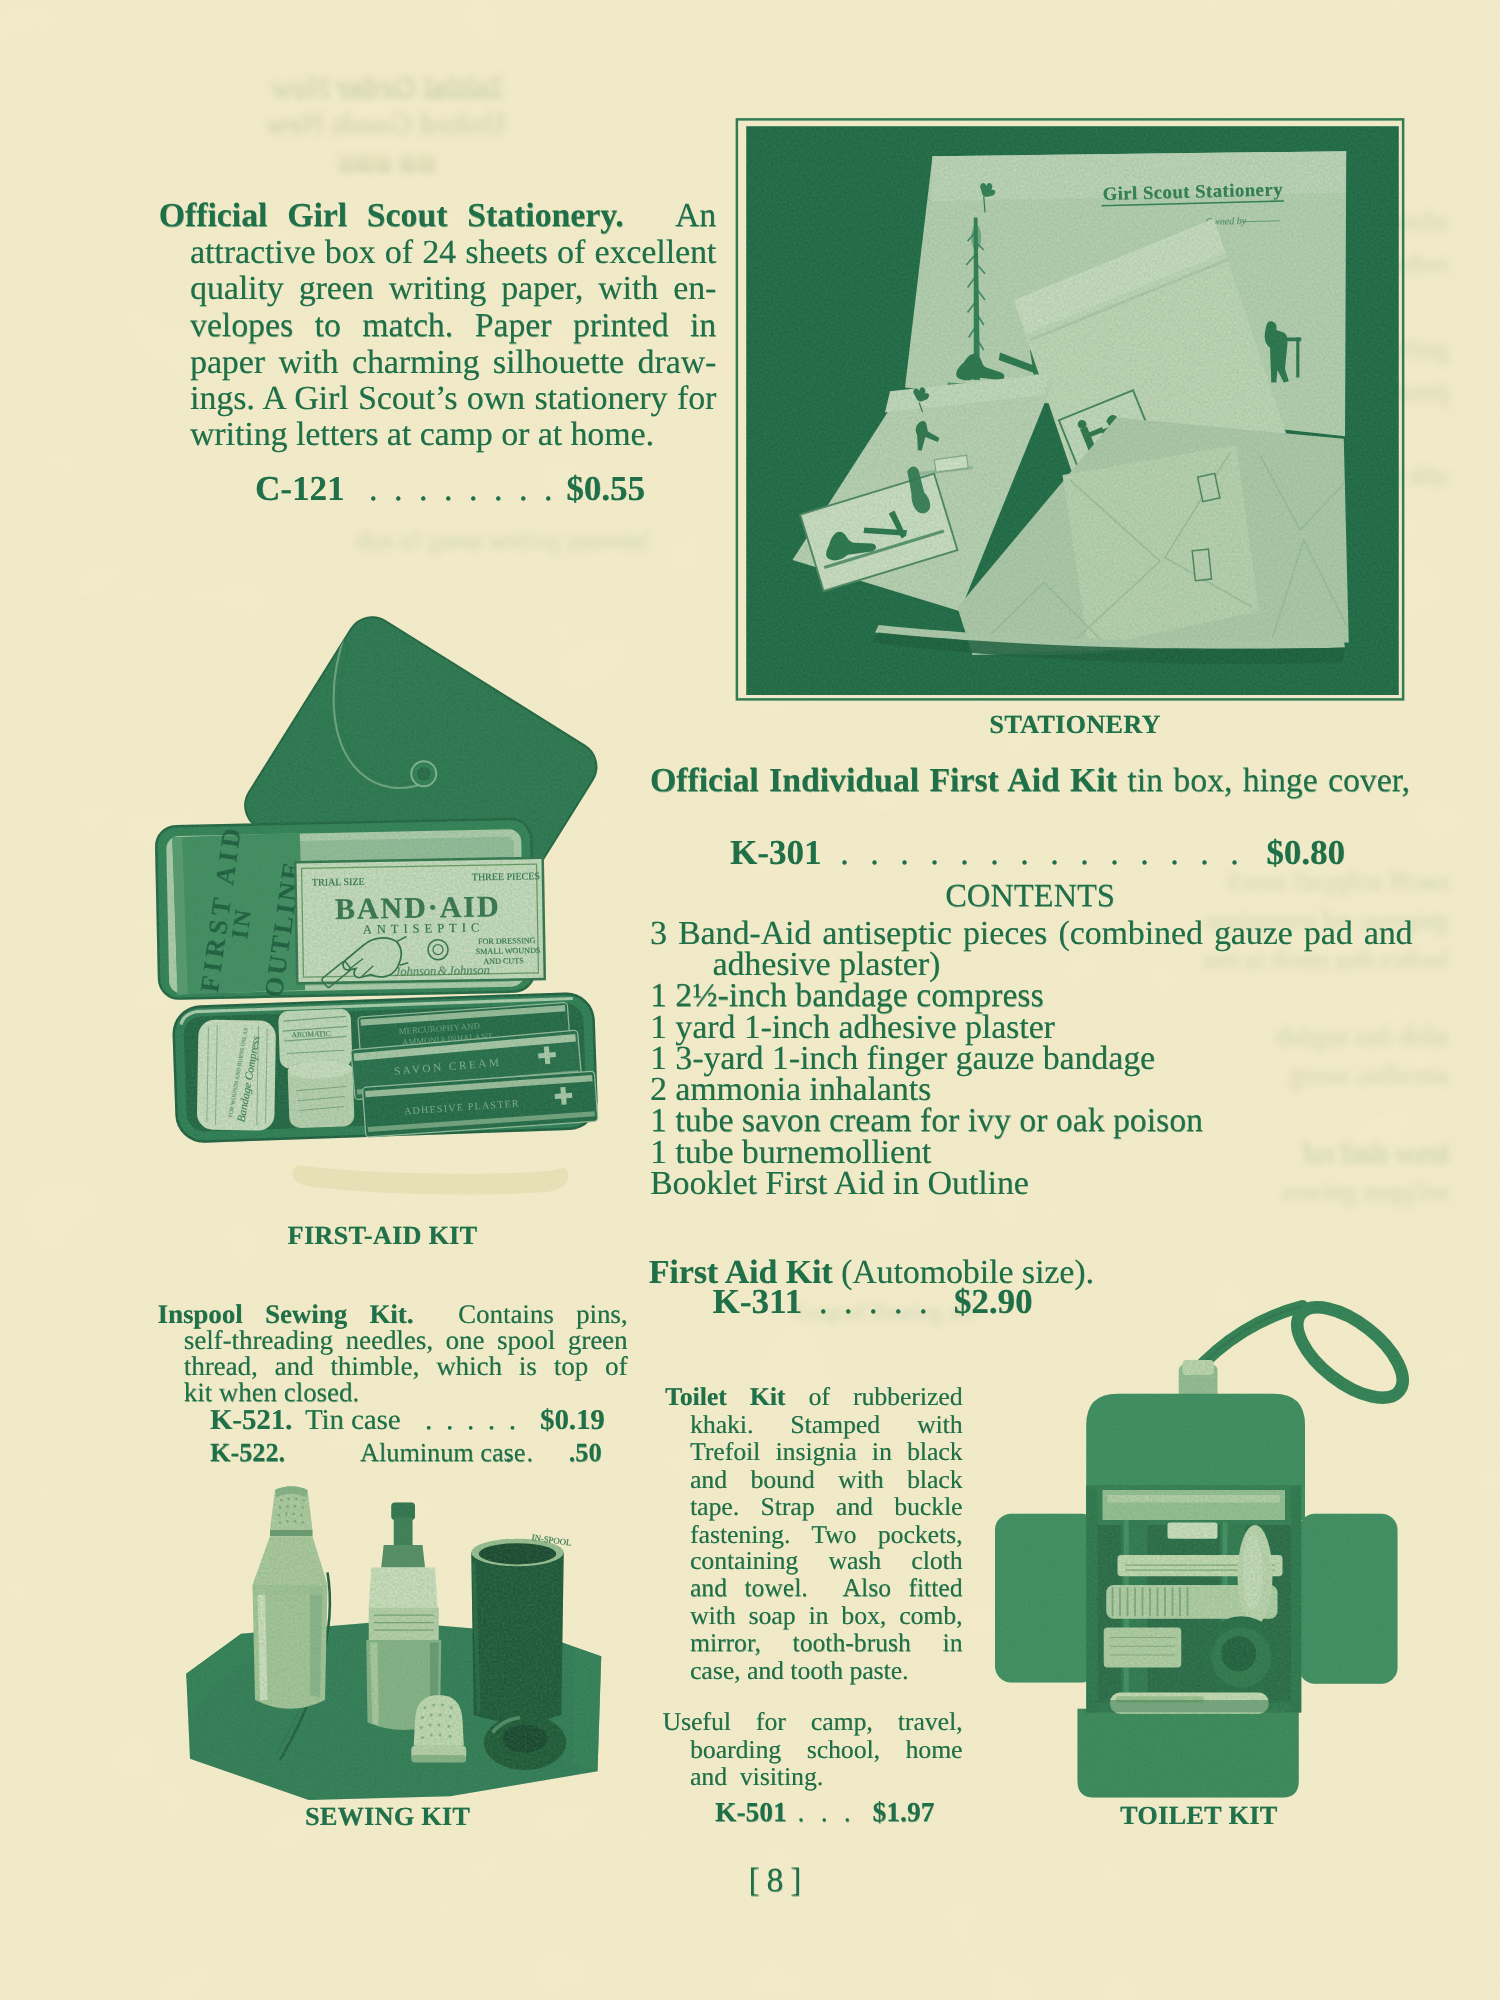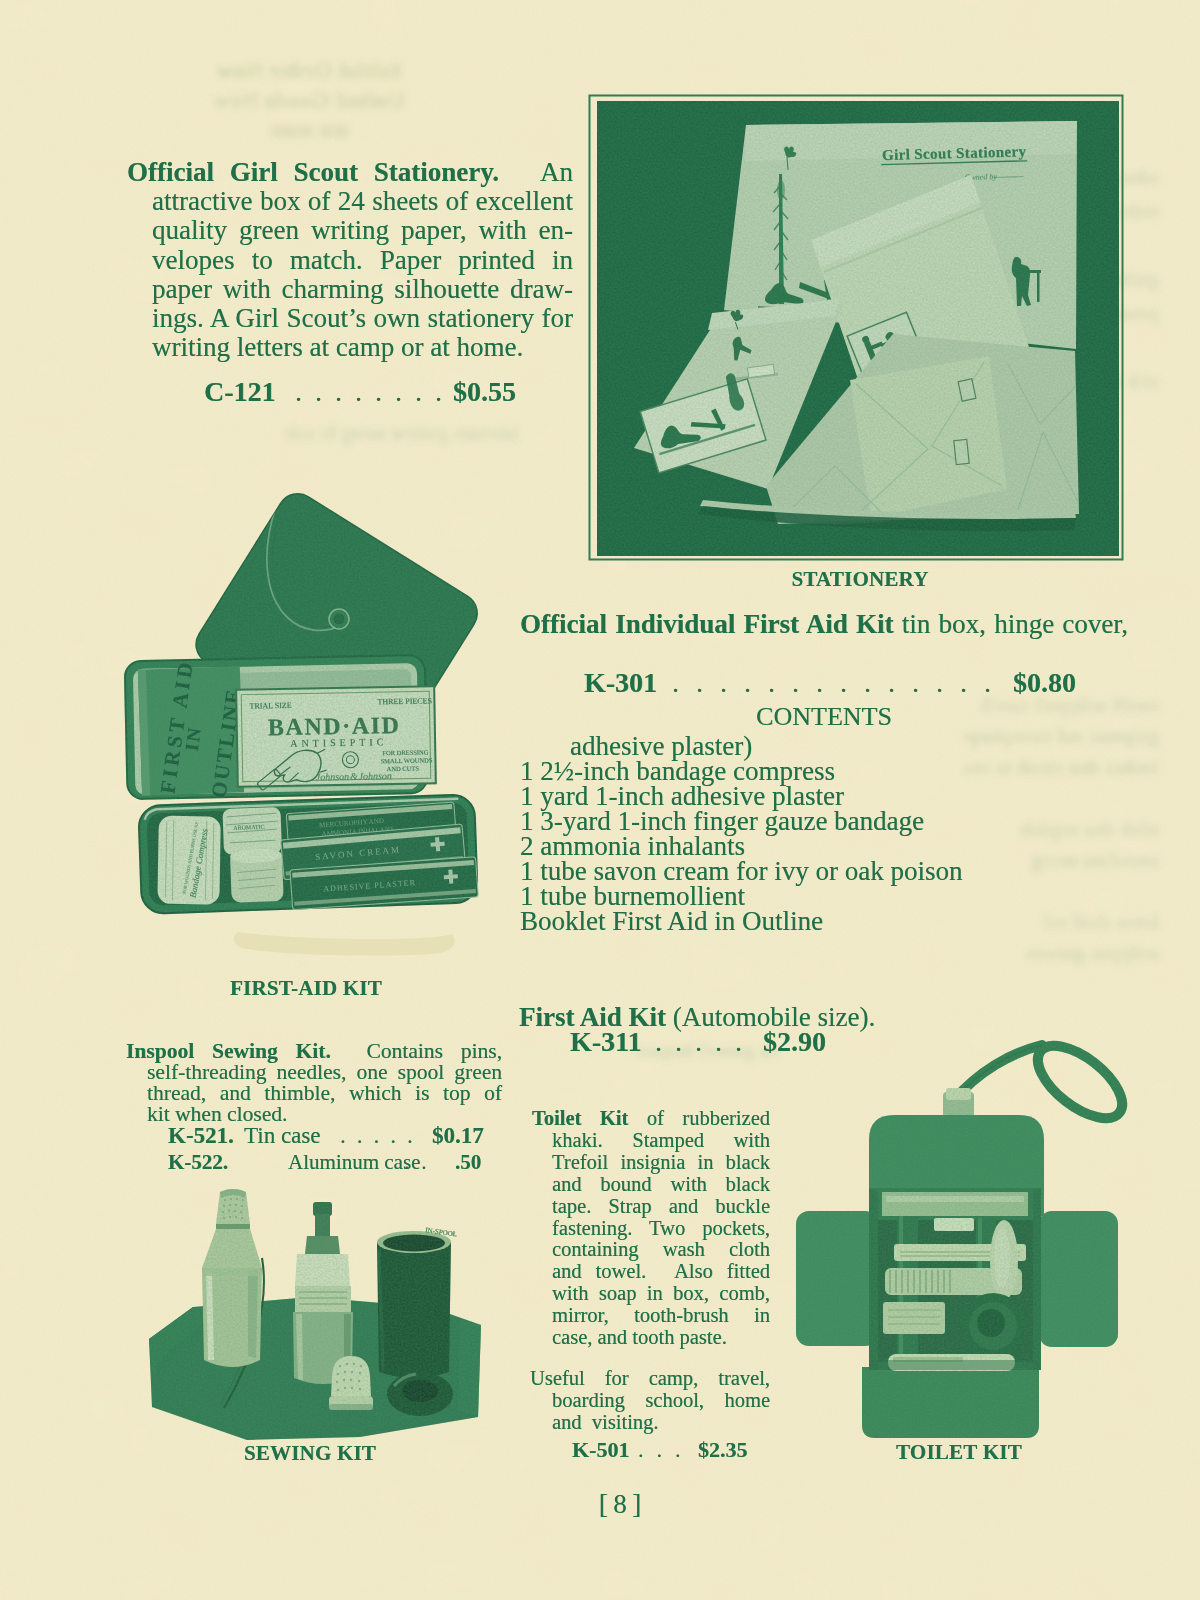--- a/index.html
+++ b/index.html
@@ -305,20 +305,21 @@
 <div class="abs" style="left:520px;top:611px;width:608px;font-size:27px;line-height:27px;">
   <div class="jl"><b>Official Individual First Aid Kit</b> tin box, hinge cover,</div>
 </div>
 <div class="abs" style="left:0;top:667px;width:1200px;height:34px;font-size:28px;">
   <span class="abs" style="left:584px;font-weight:bold">K-301</span>
   <span class="dots" style="left:672px;width:330px;letter-spacing:17px">..............</span>
   <span class="abs" style="left:1013px;font-weight:bold">$0.80</span>
 </div>
 <div class="abs" style="left:520px;top:702px;width:608px;text-align:center;font-size:26px;">CONTENTS</div>
 <div class="abs" style="left:520px;top:734px;width:610px;font-size:27px;line-height:25px;">
+  <div class="jl">3 Band-Aid antiseptic pieces (combined gauze pad and</div>
   <div style="padding-left:50px">adhesive plaster)</div>
   <div>1 2½-inch bandage compress</div>
   <div>1 yard 1-inch adhesive plaster</div>
   <div>1 3-yard 1-inch finger gauze bandage</div>
   <div>2 ammonia inhalants</div>
   <div>1 tube savon cream for ivy or oak poison</div>
   <div>1 tube burnemollient</div>
   <div>Booklet First Aid in Outline</div>
 </div>
 <div class="abs" style="left:519px;top:1002px;font-size:27px;"><b>First Aid Kit</b> (Automobile size).</div>
@@ -331,21 +332,21 @@
 <div class="abs" style="left:126px;top:1041px;width:376px;font-size:21.5px;line-height:21px;">
   <div class="jl"><b>Inspool Sewing Kit.</b>&nbsp; Contains pins,</div>
   <div class="jl" style="padding-left:21px">self-threading needles, one spool green</div>
   <div class="jl" style="padding-left:21px">thread, and thimble, which is top of</div>
   <div style="padding-left:21px">kit when closed.</div>
 </div>
 <div class="abs" style="left:0;top:1123px;width:964px;height:30px;font-size:23px;">
   <span class="abs" style="left:168px;font-weight:bold">K-521.</span>
   <span class="abs" style="left:244px;">Tin case</span>
   <span class="dots" style="left:340px;width:82px;letter-spacing:11px">......</span>
-  <span class="abs" style="left:432px;font-weight:bold">$0.17</span>
+  <span class="abs" style="left:432px;font-weight:bold">$0.19</span>
 </div>
 <div class="abs" style="left:0;top:1150px;width:1200px;height:30px;font-size:21px;">
   <span class="abs" style="left:168px;font-weight:bold">K-522.</span>
   <span class="abs" style="left:244px;margin-left:44px;">Aluminum case</span>
   <span class="dots" style="left:404px;width:30px;letter-spacing:12px">..</span>
   <span class="abs" style="left:455px;font-weight:bold">.50</span>
 </div>
 
 <svg class="abs" style="left:140px;top:1180px;filter:blur(0.4px)" width="360" height="265" viewBox="0 0 360 265">
   <g filter="url(#grainon)">
@@ -457,21 +458,21 @@
   <div style="padding-left:20px">case, and tooth paste.</div>
 </div>
 <div class="abs" style="left:530px;top:1368px;width:240px;font-size:20.5px;line-height:21.9px;">
   <div class="jl">Useful for camp, travel,</div>
   <div class="jl" style="padding-left:22px">boarding school, home</div>
   <div style="padding-left:22px">and &nbsp;visiting.</div>
 </div>
 <div class="abs" style="left:0;top:1437px;width:1200px;height:30px;font-size:22px;">
   <span class="abs" style="left:572px;font-weight:bold">K-501</span>
   <span class="dots" style="left:638px;width:48px;letter-spacing:13px">...</span>
-  <span class="abs" style="left:698px;font-weight:bold">$2.35</span>
+  <span class="abs" style="left:698px;font-weight:bold">$1.97</span>
 </div>
 
 <svg class="abs" style="left:790px;top:1030px;filter:blur(0.4px)" width="400" height="415" viewBox="0 0 400 415">
   <g filter="url(#grainon)">
 
   <path d="M164,70 C188,42 220,23 252,15" fill="none" stroke="#2e7c50" stroke-width="10" stroke-linecap="round"></path>
   <ellipse cx="290" cy="52" rx="50" ry="24" transform="rotate(38 290 52)" fill="none" stroke="#2e7c50" stroke-width="10"></ellipse>
   <path d="M166,68 C190,41 221,22 252,15" fill="none" stroke="#25653f" stroke-width="1.8" opacity="0.5"></path>
 
   <rect x="153" y="62" width="31" height="32" rx="4" fill="#9dbf97"></rect>

